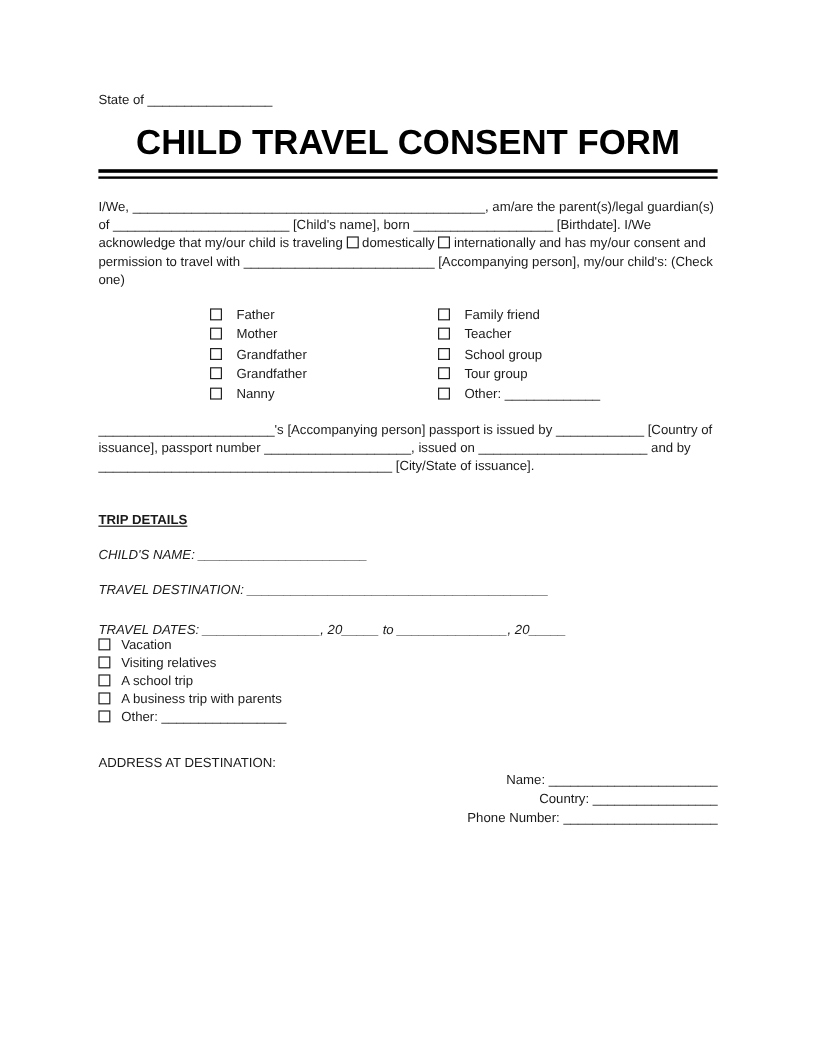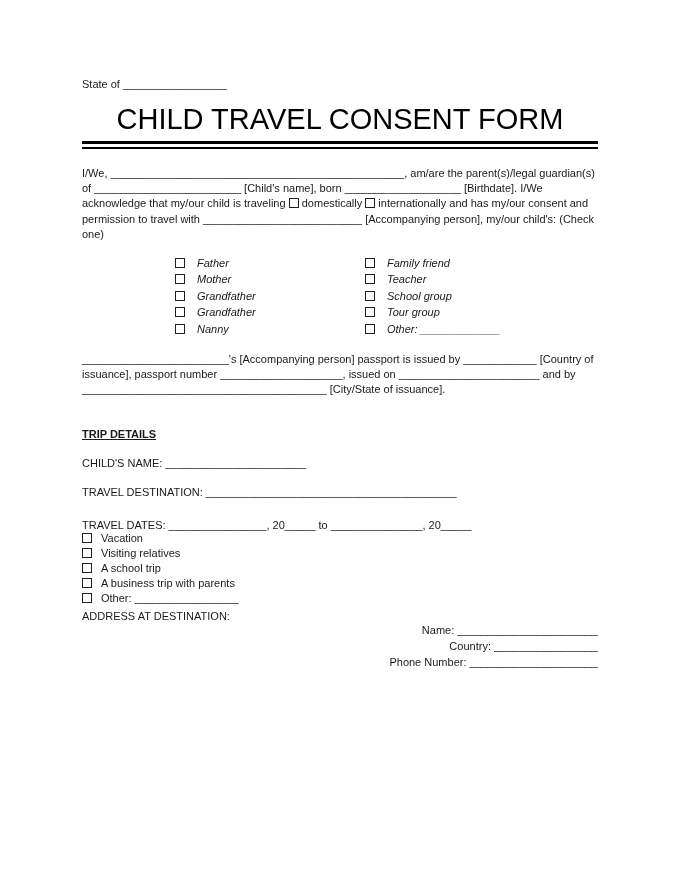--- a/index.html
+++ b/index.html
@@ -25,21 +25,21 @@
     padding: 0 82px;
   }
   .state-line {
     margin-top: 78px;
     white-space: pre;
   }
   .title {
     margin: 15px 0 0 0;
     text-align: center;
     font-size: 29px;
-    font-weight: normal;
+    font-weight: bold;
     color: #000;
     line-height: 1;
     font-family: "Liberation Sans", sans-serif;
   }
   .title-rule {
     margin-top: 7px;
     border-top: 3px solid #000;
     border-bottom: 2px solid #000;
     height: 3px;
   }
@@ -55,21 +55,20 @@
     border: 1px solid #222;
     background: #fff;
     vertical-align: -1px;
   }
   .rel-options {
     margin-top: 13px;
     display: flex;
   }
   .rel-col {
     line-height: 16.4px;
-    font-style: italic;
   }
   .rel-col.left {
     margin-left: 93px;
     width: 190px;
   }
   .opt .cb {
     margin-right: 12px;
   }
   .passport {
     margin: 15px 0 0 0;
@@ -77,35 +76,36 @@
     line-height: 15.2px;
   }
   .trip-heading {
     margin-top: 30px;
     font-weight: bold;
     text-decoration: underline;
   }
   .field {
     margin-top: 17px;
     white-space: pre;
+    font-style: italic;
   }
   .field.dates {
     margin-top: 21px;
   }
   .purpose-heading {
     margin-top: 18px;
   }
   .purpose-list {
     line-height: 15px;
   }
   .purpose-list .cb {
     margin-right: 9px;
   }
   .address-heading {
-    margin-top: 4px;
+    margin-top: 24px;
   }
   .address-list {
     line-height: 16px;
     text-align: right;
   }
   .address-list div {
     white-space: pre;
   }
 </style>
 </head>

